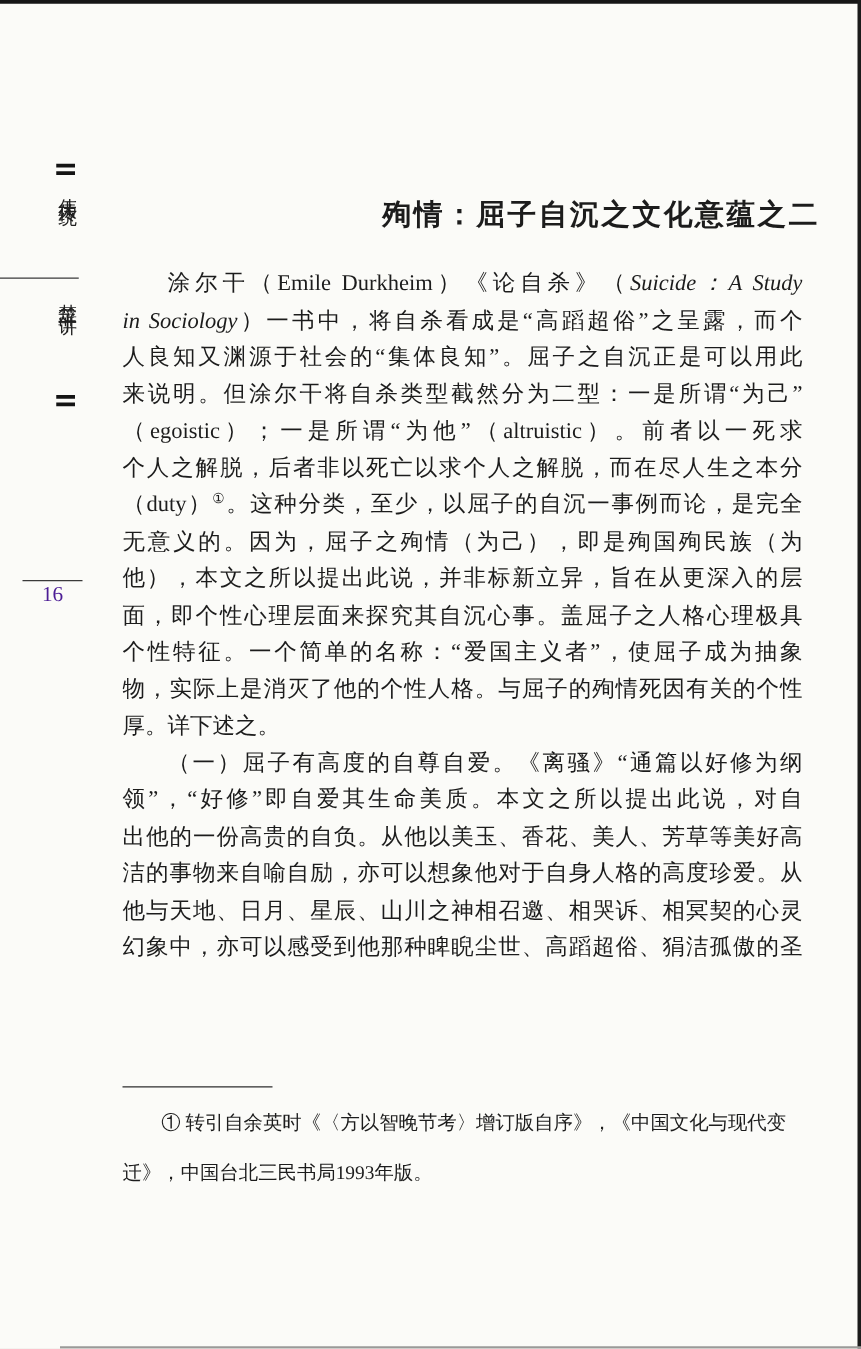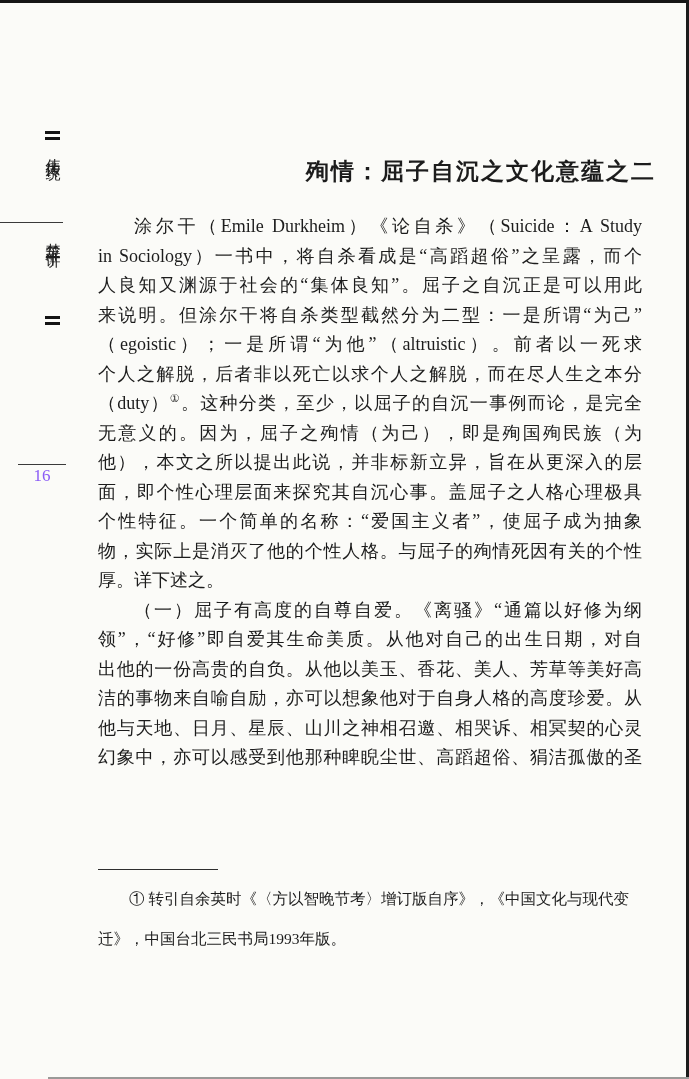--- a/index.html
+++ b/index.html
@@ -29,21 +29,21 @@
     font-size: 15px;
     letter-spacing: 2.5px;
     color: #202020;
   }
   .spine-series { top: 146px; }
   .spine-book   { top: 231px; }
   .spine-rule { position: absolute; top: 222px; left: 0; width: 63px; height: 1px; background: #3a3a3a; }
 
   
   .pagenum-rule { position: absolute; top: 464px; left: 18px; width: 48px; height: 1px; background: #3a3a3a; }
-  .pagenum { position: absolute; top: 466px; left: 14px; width: 56px; text-align: center; font-size: 17px; color: #8b5cf6; }
+  .pagenum { position: absolute; top: 466px; left: 14px; width: 56px; text-align: center; font-size: 17px; color: #4c1d95; }
 
   
   .title {
     position: absolute;
     top: 156px; left: 112px; width: 544px;
     text-align: right;
     font-size: 23px;
     font-weight: 700;
     letter-spacing: 2px;
   }
@@ -51,21 +51,21 @@
   .bline {
     height: 29.5px;
     line-height: 29.5px;
     font-size: 18px;
     text-align: justify;
     text-align-last: justify;
     overflow: hidden;
   }
   .bline.flush-left { text-align-last: left; }
   .bline.indent { text-indent: 2em; }
-  .it { }
+  .it { font-style: italic; }
   .sup { font-size: 11px; vertical-align: super; line-height: 0; }
 
   
   .footnote-rule { position: absolute; top: 869px; left: 98px; width: 120px; height: 1px; background: #2e2e2e; }
   .footnote { position: absolute; top: 873px; left: 98px; width: 544px; }
   .fnline {
     height: 27.5px;
     line-height: 27.5px;
     font-size: 15.5px;
     overflow: hidden;
@@ -109,21 +109,21 @@
       <div class="bline"><span>（egoistic）；一是所谓“为他”（altruistic）。前者以一死求</span></div>
       <div class="bline"><span>个人之解脱，后者非以死亡以求个人之解脱，而在尽人生之本分</span></div>
       <div class="bline"><span>（duty）</span><span class="sup">①</span><span>。这种分类，至少，以屈子的自沉一事例而论，是完全</span></div>
       <div class="bline"><span>无意义的。因为，屈子之殉情（为己），即是殉国殉民族（为</span></div>
       <div class="bline"><span>他），本文之所以提出此说，并非标新立异，旨在从更深入的层</span></div>
       <div class="bline"><span>面，即个性心理层面来探究其自沉心事。盖屈子之人格心理极具</span></div>
       <div class="bline"><span>个性特征。一个简单的名称：“爱国主义者”，使屈子成为抽象</span></div>
       <div class="bline"><span>物，实际上是消灭了他的个性人格。与屈子的殉情死因有关的个性</span></div>
       <div class="bline flush-left"><span>厚。详下述之。</span></div>
       <div class="bline indent"><span>（一）屈子有高度的自尊自爱。《离骚》“通篇以好修为纲</span></div>
-      <div class="bline"><span>领”，“好修”即自爱其生命美质。从他对自己的出生日期，对自</span></div>
+      <div class="bline"><span>领”，“好修”即自爱其生命美质。本文之所以提出此说，对自</span></div>
       <div class="bline"><span>出他的一份高贵的自负。从他以美玉、香花、美人、芳草等美好高</span></div>
       <div class="bline"><span>洁的事物来自喻自励，亦可以想象他对于自身人格的高度珍爱。从</span></div>
       <div class="bline"><span>他与天地、日月、星辰、山川之神相召邀、相哭诉、相冥契的心灵</span></div>
       <div class="bline"><span>幻象中，亦可以感受到他那种睥睨尘世、高蹈超俗、狷洁孤傲的圣</span></div>
     </div>
 
   <div class="footnote-rule"></div>
   <div class="footnote">
       <div class="fnline indent"><span>①  转引自余英时《〈方以智晚节考〉增订版自序》，《中国文化与现代变</span></div>
       <div class="fnline"><span>迁》，中国台北三民书局1993年版。</span></div>

